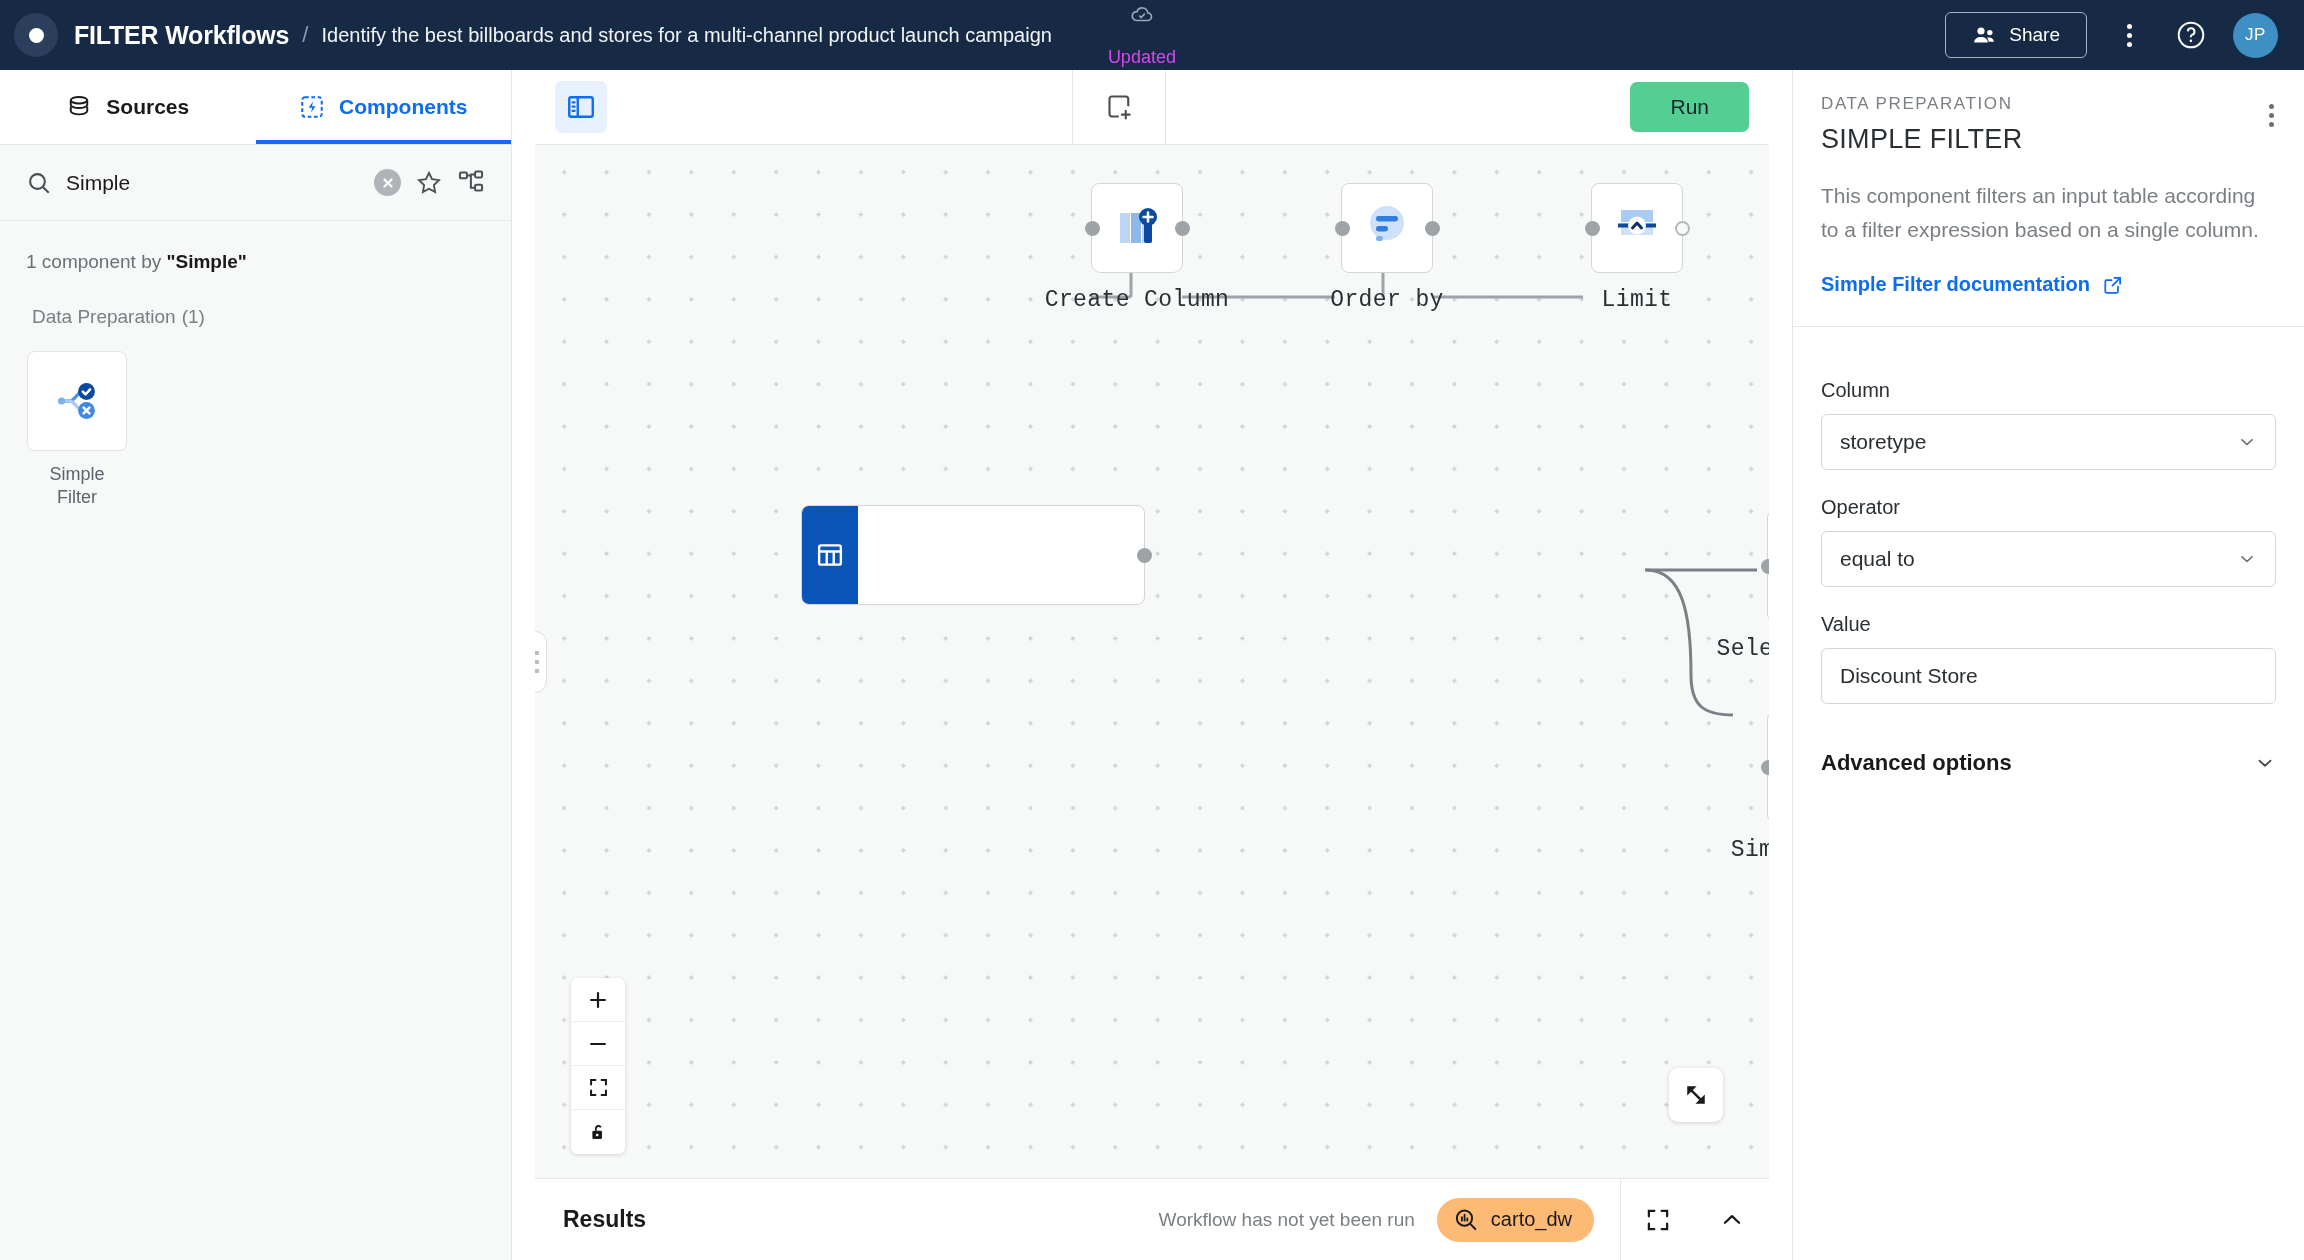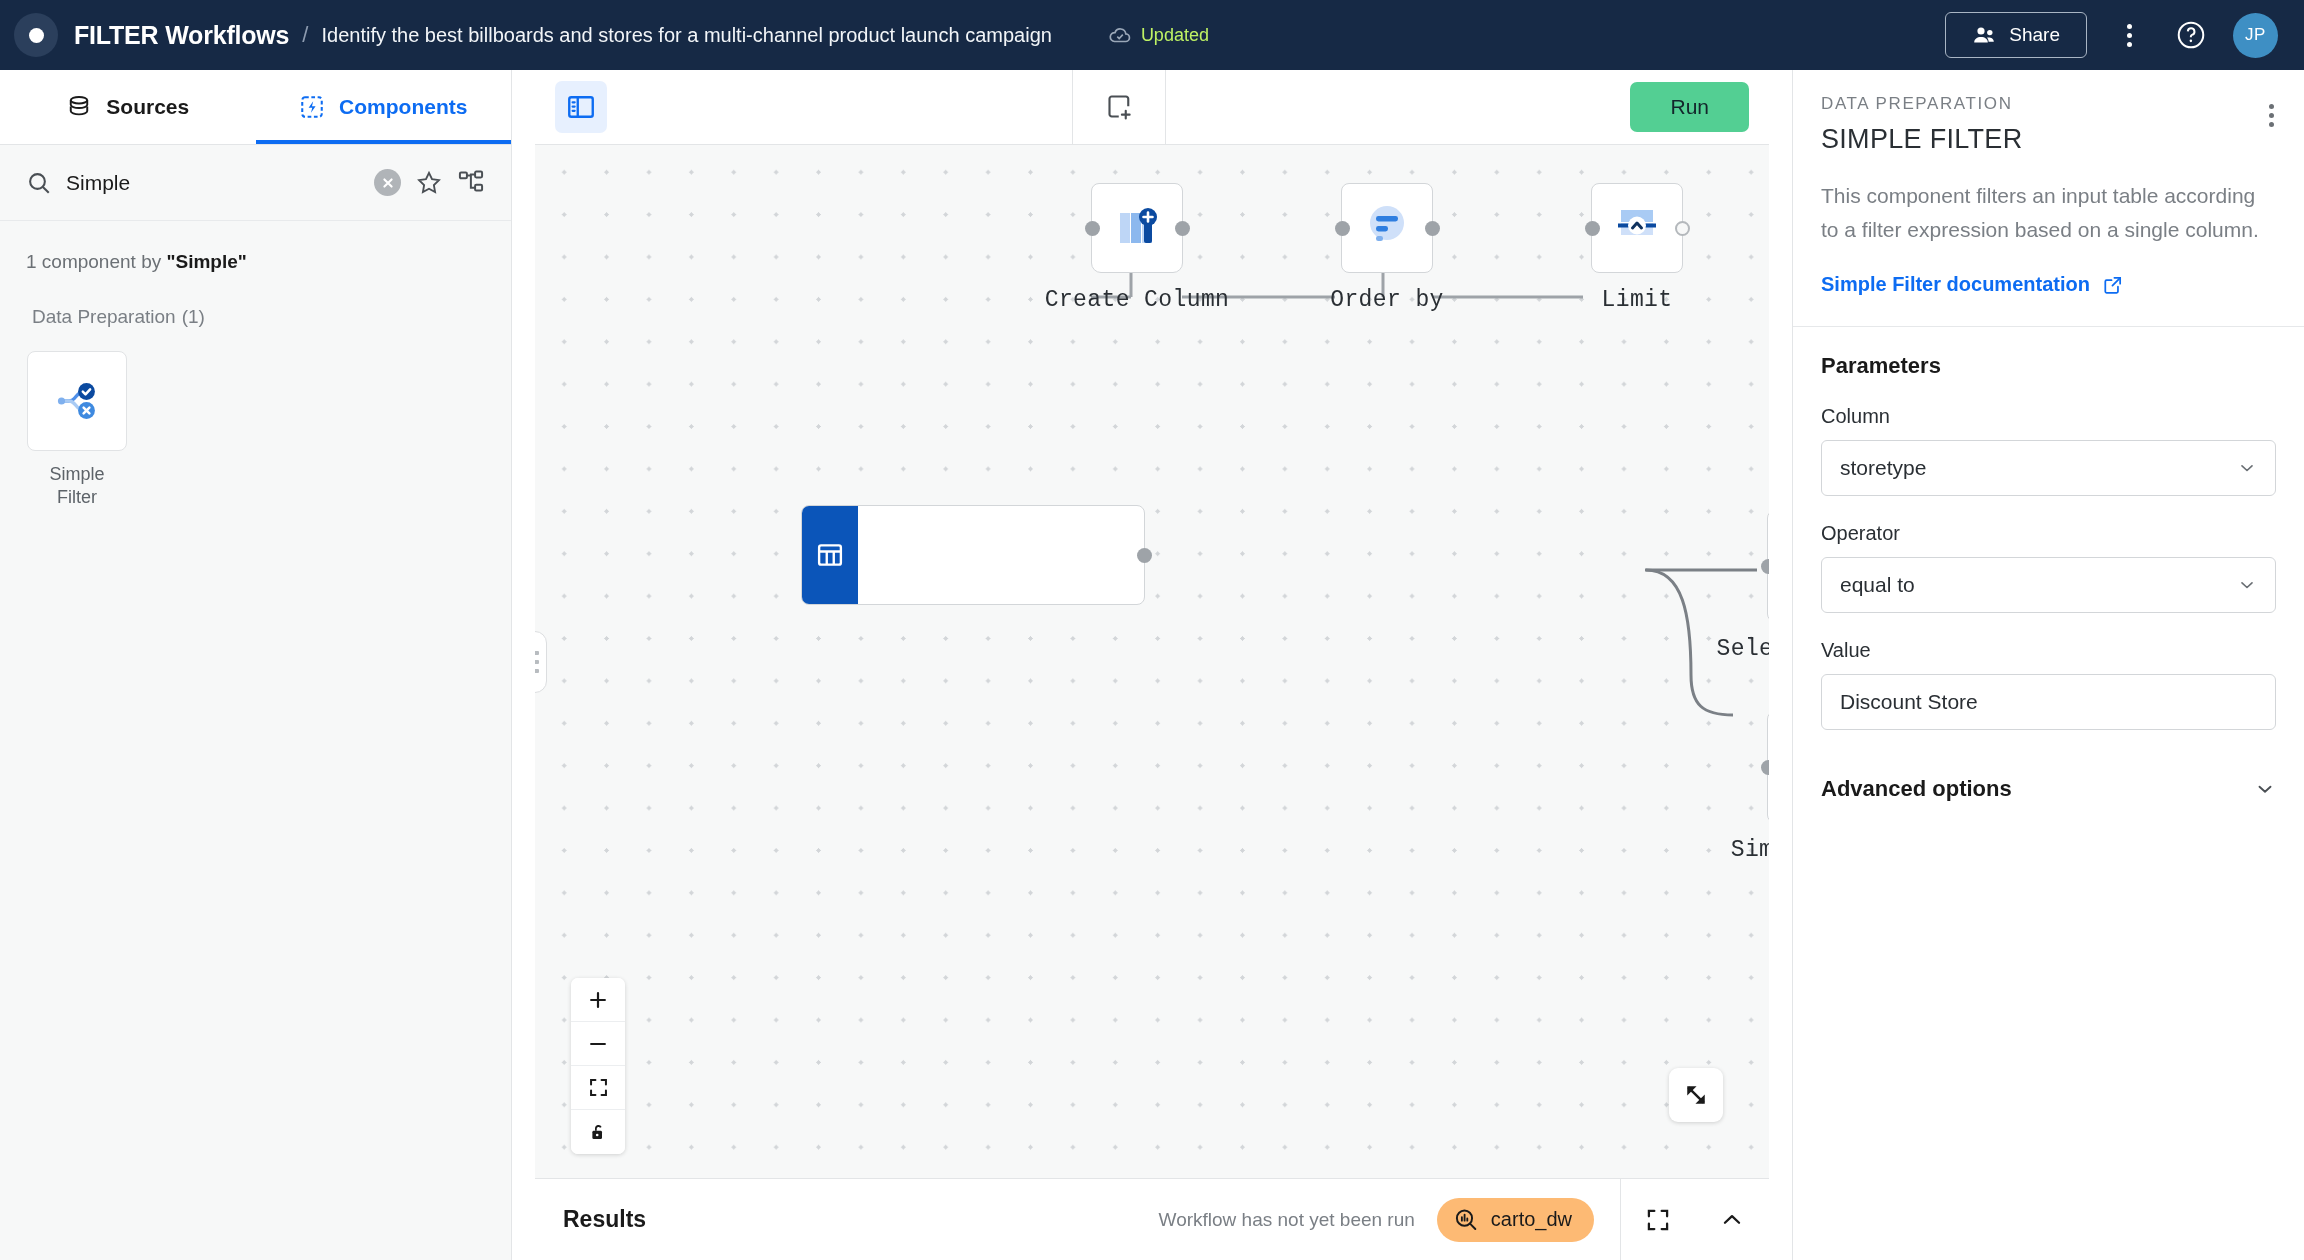--- a/index.html
+++ b/index.html
@@ -19,21 +19,21 @@
   }
   .logo-dot {
     width: 44px; height: 44px; border-radius: 50%;
     background: #2b3f5c; display: flex; align-items: center; justify-content: center;
     flex: 0 0 44px; margin-right: 16px;
   }
   .logo-dot i { width: 15px; height: 15px; border-radius: 50%; background: #fff; display:block; }
   .brand { font-size: 25px; font-weight: 700; letter-spacing: -0.2px; white-space: nowrap; }
   .slash { color: #8d9bb0; font-size: 22px; margin: 0 13px; font-weight: 400; }
   .doc-title { font-size: 20px; font-weight: 400; color: #f2f5f8; white-space: nowrap; }
-  .updated { display: flex; align-items: center; gap: 9px; margin-left: 56px; color: #bef264; font-size: 18px; }
+  .updated { display: flex; align-items: center; gap: 21px; margin-left: 56px; color: #d946ef; font-size: 18px; flex-direction: column; }
   .updated svg { display: block; }
   .topbar-right { margin-left: auto; display: flex; align-items: center; gap: 22px; }
   .share-btn {
     display: flex; align-items: center; gap: 13px;
     border: 1.5px solid #a9b5c4; border-radius: 6px;
     padding: 11px 26px; font-size: 19px; color: #fff; background: transparent;
     cursor: pointer; font-family: inherit;
   }
   .icon-btn-dark {
     width: 40px; height: 40px; display: flex; align-items: center; justify-content: center;
@@ -582,21 +582,20 @@
           <svg width="22" height="22" viewBox="0 0 24 24" fill="none" stroke="#0d6cf2" stroke-width="1.9" stroke-linecap="round">
             <path d="M13.5 4.2h6.3v6.3"></path>
               <path d="M19.8 4.2 11.4 12.6"></path>
             <path d="M17.4 13.8v5.4a1.4 1.4 0 0 1-1.4 1.4H5a1.4 1.4 0 0 1-1.4-1.4V8.2A1.4 1.4 0 0 1 5 6.8h5.4"></path>
           </svg>
         </span>
       </a>
       <div class="rp-sep"></div>
 
       <div class="rp-section">
-        <div class="rp-section-title">Parameters</div>
 
         <div class="field">
           <div class="field-label">Column</div>
           <div class="select-box">
             <span>storetype</span>
             <span>
               <svg width="20" height="20" viewBox="0 0 24 24" fill="none" stroke="#6b7075" stroke-width="2" stroke-linecap="round" stroke-linejoin="round">
                   <path d="M6 9.5l6 5.5 6-5.5"></path>
                 </svg>
             </span>

